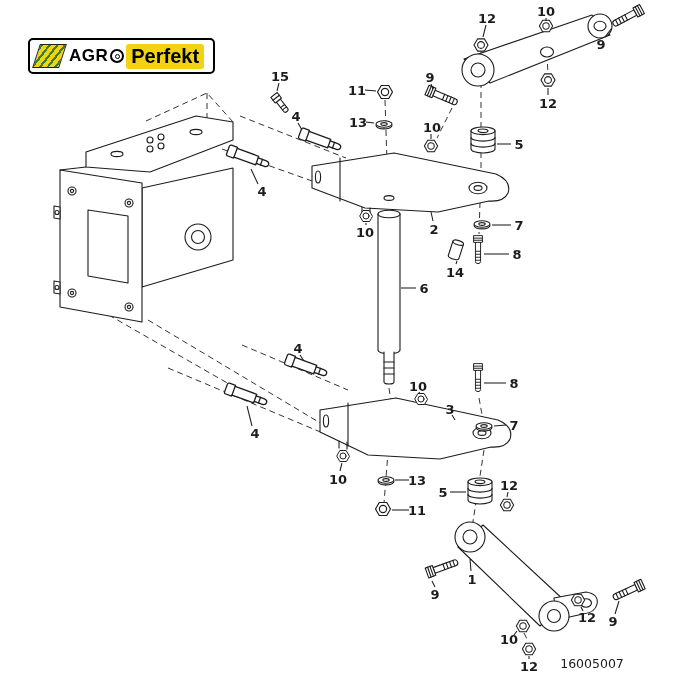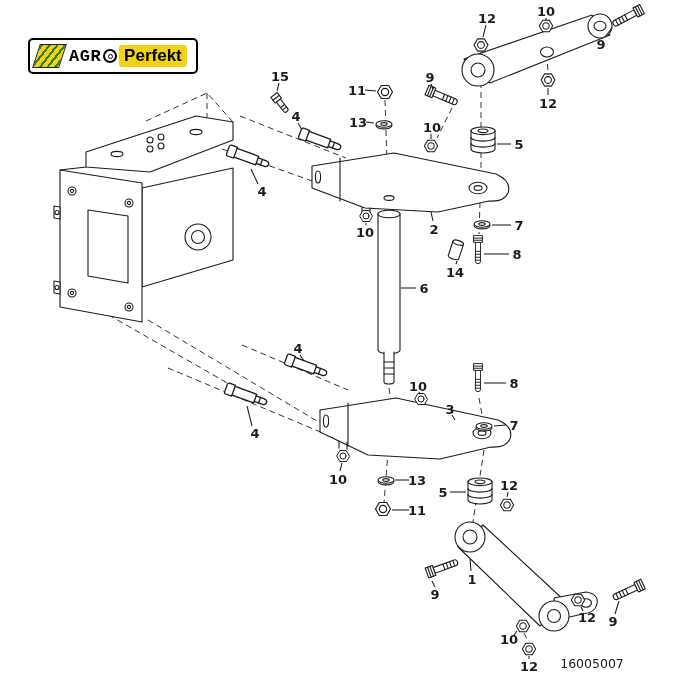--- a/index.html
+++ b/index.html
@@ -16,25 +16,25 @@
   .leader{stroke:var(--ink,#1c1c1c);stroke-width:1.05;}
   .docnum{font-family:"DejaVu Sans",sans-serif;font-size:12.5px;fill:var(--ink,#1c1c1c);
           text-anchor:middle;dominant-baseline:central;}
   
   .logo{position:absolute;left:28px;top:38px;height:32px;display:flex;align-items:center;
         border:2px solid #000;border-radius:5px;background:#fff;padding:0 9px 0 6px;}
   .logo-stripe{width:25px;height:22px;transform:skewX(-18deg);border:1px solid #222;
         background:repeating-linear-gradient(115deg,var(--logo-green,#3a7d2c) 0 2.5px,var(--logo-yellow,#f2d313) 2.5px 7px);
         margin-right:6px;}
   .logo-agro{font-weight:bold;font-size:17px;letter-spacing:.5px;color:#000;
-        font-family:Liberation Mono, monospace;}
+        font-family:Liberation Sans, sans-serif;}
   .logo-o{width:14px;height:14px;border:2.5px solid #000;border-radius:50%;
         display:inline-flex;align-items:center;justify-content:center;margin:0 2px;box-sizing:border-box;}
   .logo-o-inner{width:5px;height:5px;border:1.5px solid #000;border-radius:50%;box-sizing:border-box;}
-  .logo-perfekt{font-weight:bold;font-size:17px;color:#000;background:var(--logo-yellow,#f2d313);
+  .logo-perfekt{font-weight:bold;font-size:20px;color:#000;background:var(--logo-yellow,#f2d313);
         padding:1px 5px;border-radius:3px;font-family:"Liberation Sans","DejaVu Sans",sans-serif;}
 </style>
 </head>
 <body>
 
 <div class="page">
 
   <div class="logo">
     <span class="logo-stripe"></span>
     <span class="logo-agro">AGR</span>

